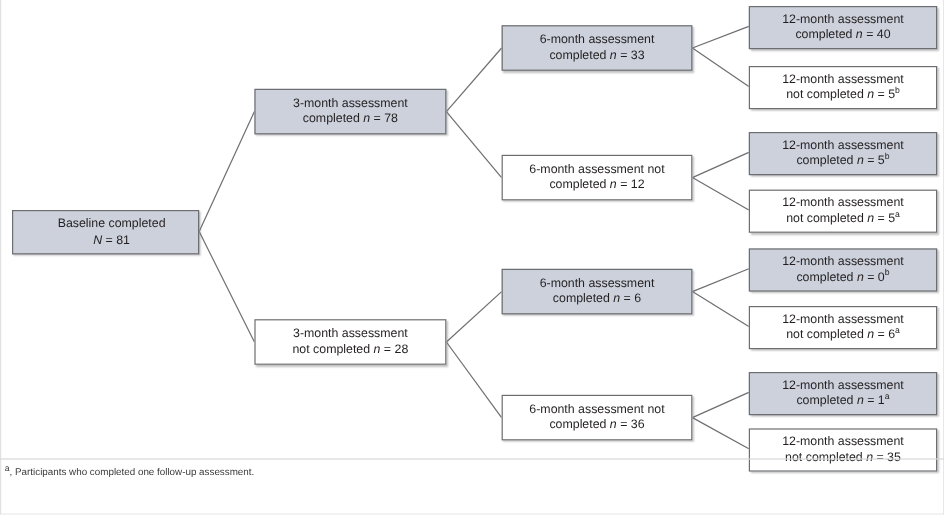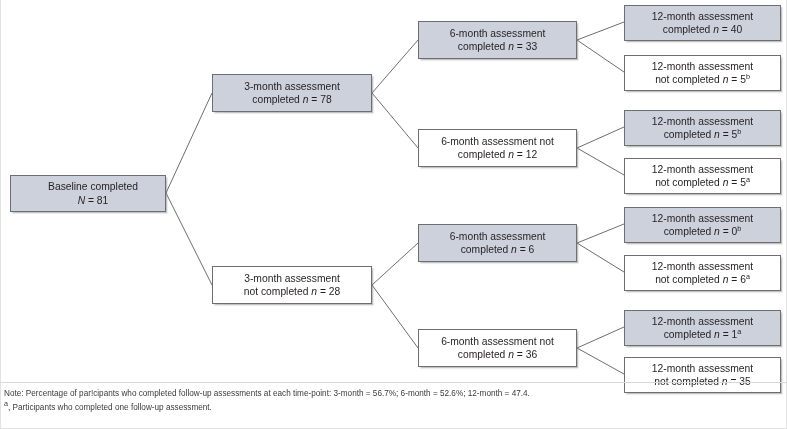--- a/index.html
+++ b/index.html
@@ -187,17 +187,16 @@
     <span class="txt"><span>12-month assessment</span><br><span>completed </span><span class="ital">n</span><span> = 1</span><sup>a</sup></span>
   </div>
 
   <div class="node" style="left:624px; top:357px; width:157px; height:36px;">
     <span class="txt"><span>12-month assessment</span><br><span>not completed </span><span class="ital">n</span><span> = 35</span><sup></sup></span>
   </div>
 
   <div class="rule"></div>
 
   <div id="notes">
-    <div>Note: Percentage of par!cipants who completed follow-up assessments at each time-point: 3-month = 56.7%; 6-month = 52.6%; 12-month = 47.4.</div>
     <div><sup>a</sup><span>, Participants who completed one follow-up assessment.</span></div>
   </div>
 
 </div>
 
 </body></html>

